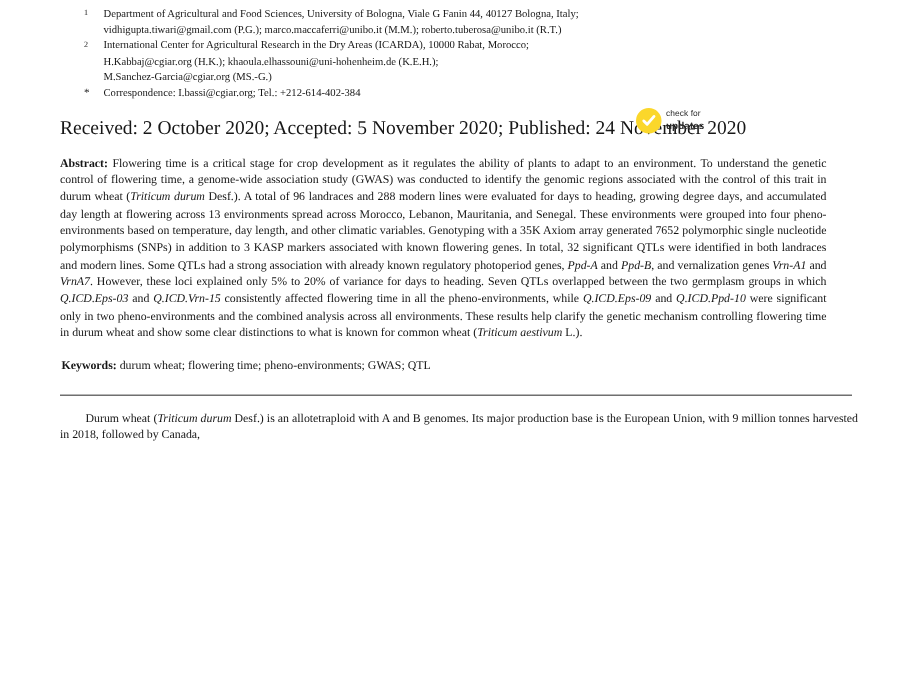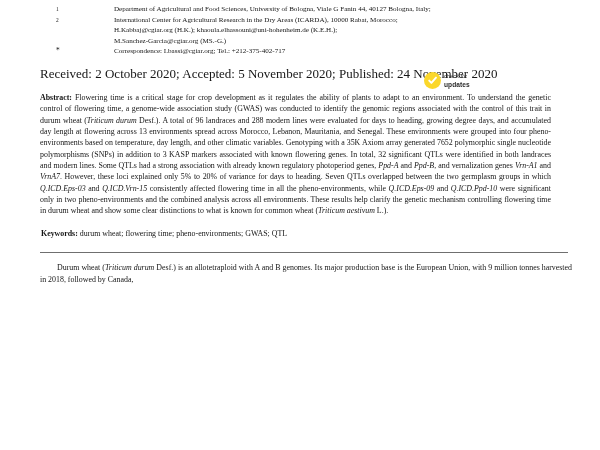--- a/index.html
+++ b/index.html
@@ -26,21 +26,20 @@
   
   .affiliations {
     margin: 4px 32px 0 56px;
   }
   .aff-row {
     display: flex;
     align-items: flex-start;
     font-size: 7.1px;
     line-height: 10.6px;
     color: #161616;
-    gap: 45px;
   }
   .aff-marker {
     width: 13px;
     flex: 0 0 13px;
     font-size: 5.4px;
     line-height: 10.6px;
     vertical-align: super;
     color: #161616;
   }
   .aff-marker.star {
@@ -159,36 +158,37 @@
 <body>
 
 <div class="page">
 
   <div class="affiliations">
 
     <div class="aff-row">
       <span class="aff-marker">1</span>
       <span class="aff-text">
         <span class="ln">Department of Agricultural and Food Sciences, University of Bologna, Viale G Fanin 44, 40127 Bologna, Italy;</span>
+        <span class="ln">vidhigupta.tiwari@gmail.com (P.G.); marco.maccaferri@unibo.it (M.M.); roberto.tuberosa@unibo.it (R.T.)</span>
       </span>
     </div>
 
     <div class="aff-row">
       <span class="aff-marker">2</span>
       <span class="aff-text">
         <span class="ln">International Center for Agricultural Research in the Dry Areas (ICARDA), 10000 Rabat, Morocco;</span>
         <span class="ln">H.Kabbaj@cgiar.org (H.K.); khaoula.elhassouni@uni-hohenheim.de (K.E.H.);</span>
         <span class="ln">M.Sanchez-Garcia@cgiar.org (MS.-G.)</span>
       </span>
     </div>
 
     <div class="aff-row">
       <span class="aff-marker star">*</span>
       <span class="aff-text">
-        <span class="ln">Correspondence: I.bassi@cgiar.org; Tel.: +212-375-402-717</span>
+        <span class="ln">Correspondence: I.bassi@cgiar.org; Tel.: +212-614-402-384</span>
       </span>
     </div>
 
   </div>
 
   <div class="dates">Received: 2 October 2020; Accepted: 5 November 2020; Published: 24 November 2020</div>
 
   <div class="crossmark">
     <span class="cm-circle">
       <svg class="cm-check" width="11" height="11" viewBox="0 0 11 11" aria-hidden="true">

